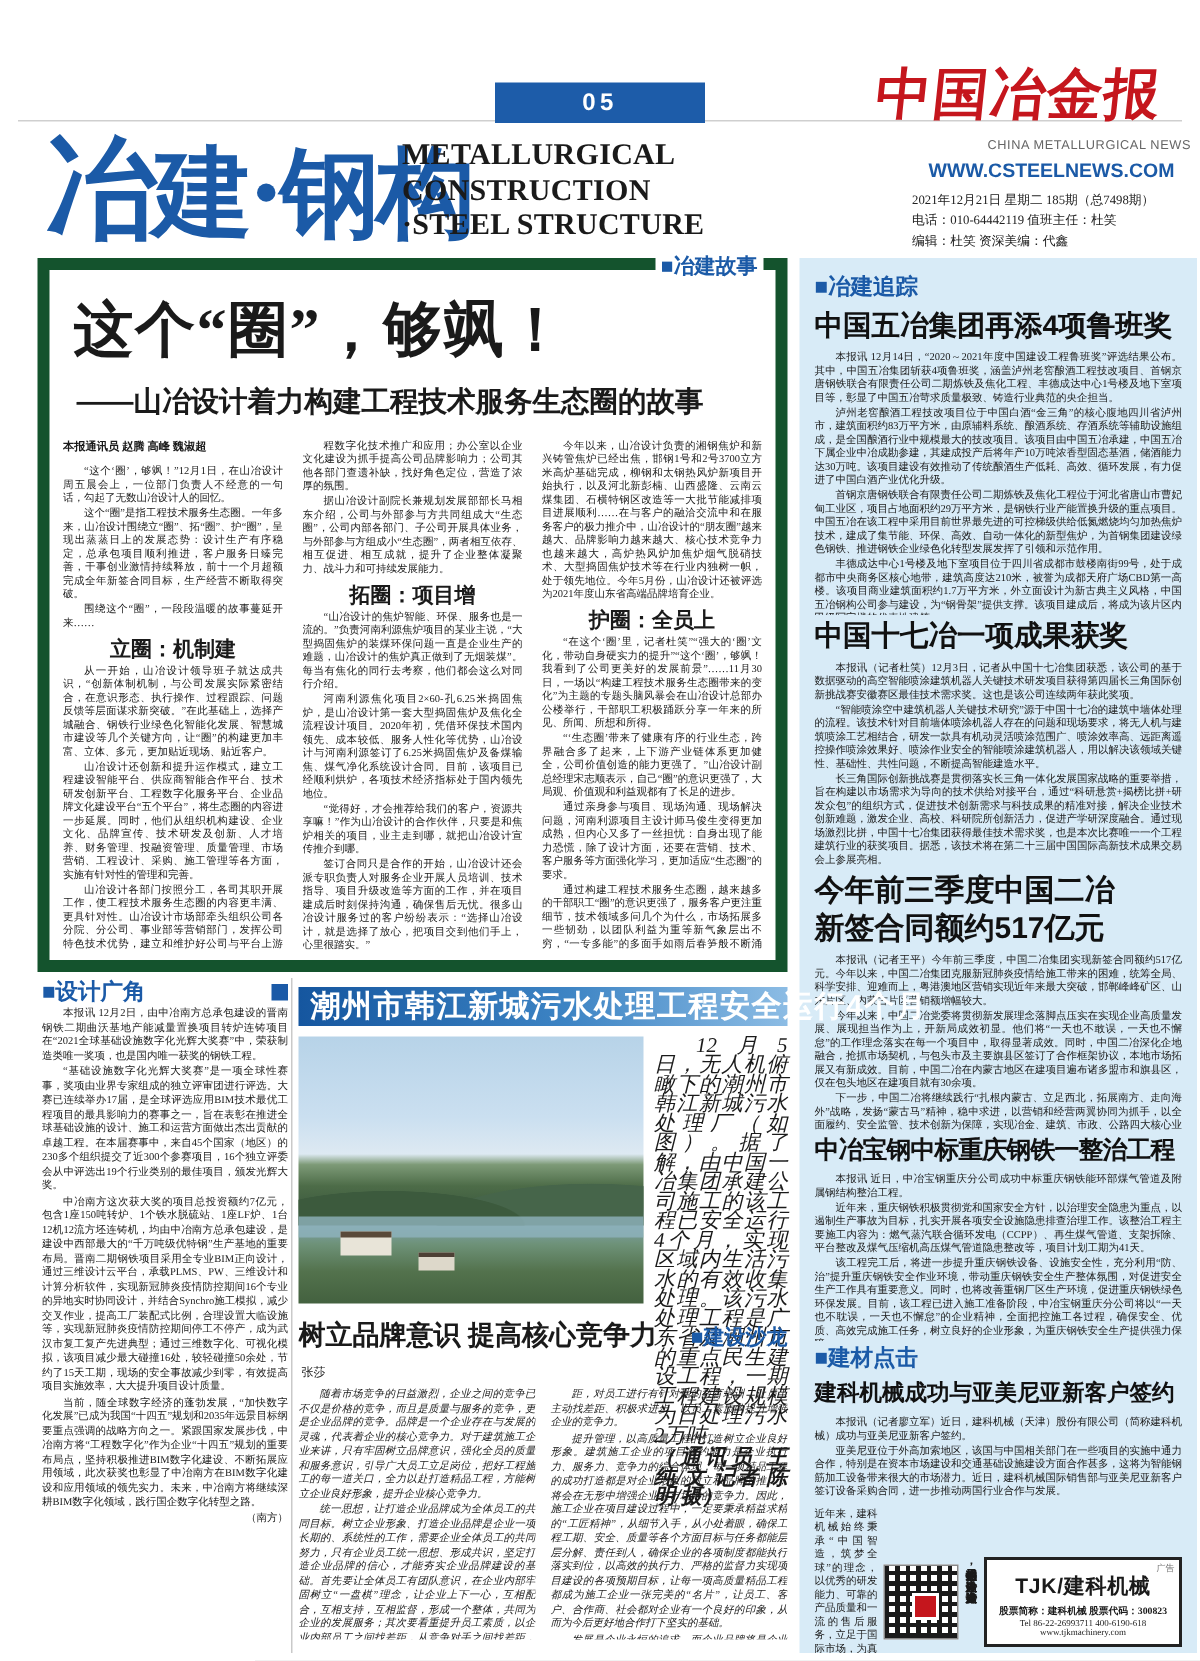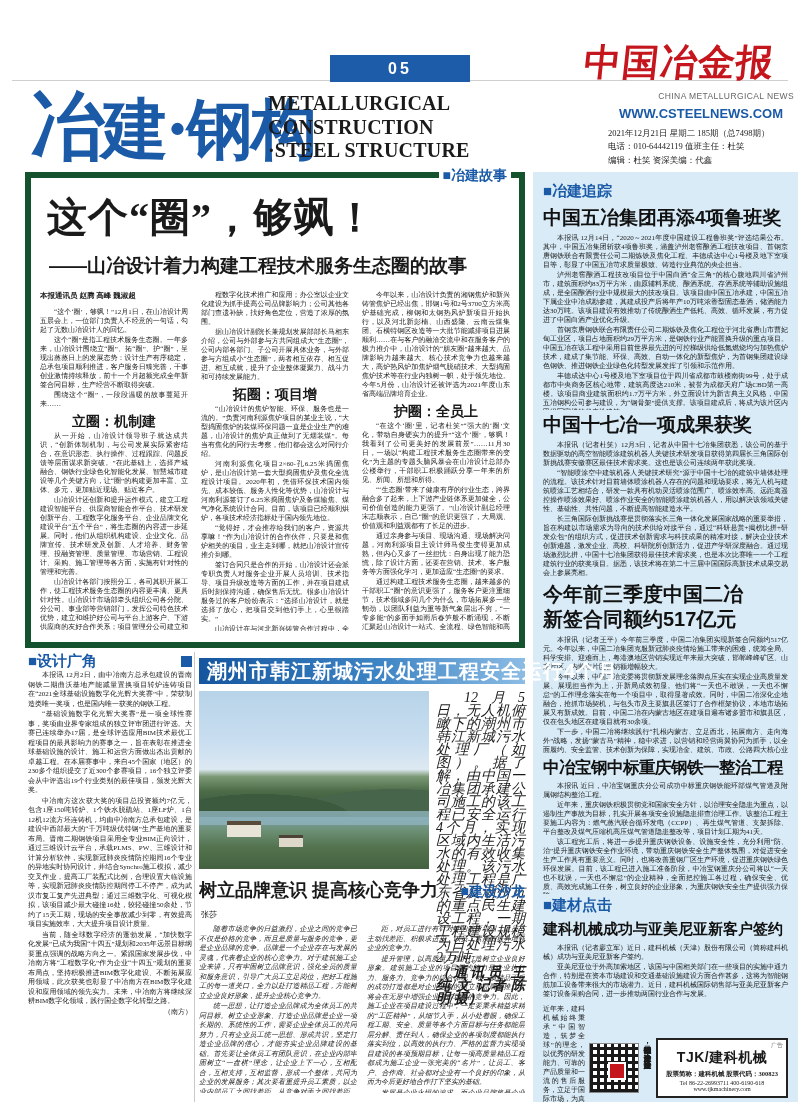--- a/index.html
+++ b/index.html
@@ -35,21 +35,21 @@
   .mc-hotline { margin-top:7px; font-weight:bold; font-size:13px; white-space:nowrap; font-family:"Liberation Sans",sans-serif; }
   .mc-hotline .num { color:#d2171c; font-size:16px; letter-spacing:0.5px; }
   .mast-right { position:absolute; left:608px; top:90px; width:186px; font-size:8.5px; line-height:1.55; }
   .mr-en { text-align:right; color:#666; letter-spacing:0.4px; font-family:"Liberation Sans",sans-serif; }
   .mr-web { text-align:center; color:#1b5aa7; font-weight:bold; font-size:13px; margin:1px 0 3px; font-family:"Liberation Sans",sans-serif; }
   .mr-line { color:#222; white-space:nowrap; font-size:8.5px; }
 
   
   .main-box {
     position:absolute; left:25px; top:172px; width:500px; height:476px;
-    border:6px solid #14532d; background:#fff;
+    border:8px solid #14532d; background:#fff;
   }
   .story-tag {
     position:absolute; top:-11px; right:8px; background:#fff; padding:0 4px;
     color:#1b5aa7; font-weight:bold; font-size:14px;
     font-family:"Liberation Sans",sans-serif;
   }
   .story-headline {
     margin:12px 0 0 16px; font-size:40px; font-weight:bold; letter-spacing:1px;
     font-family:Liberation Serif, serif; white-space:nowrap;
   }

